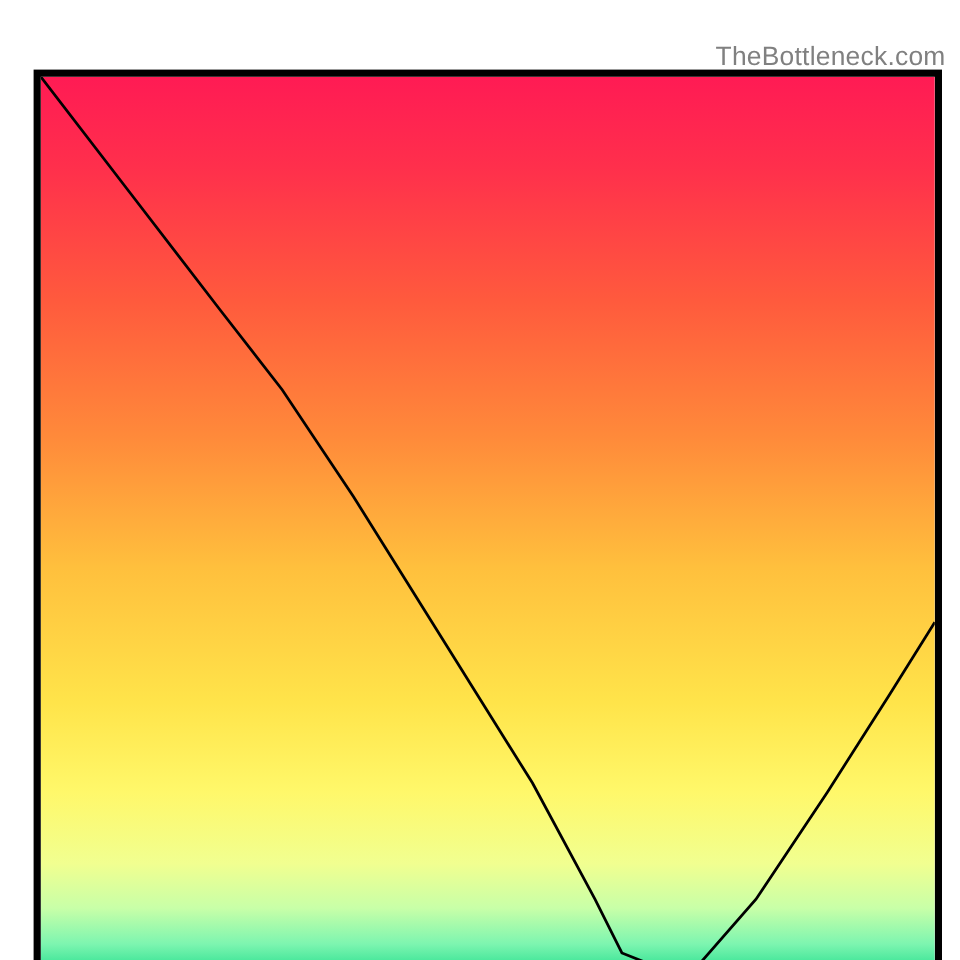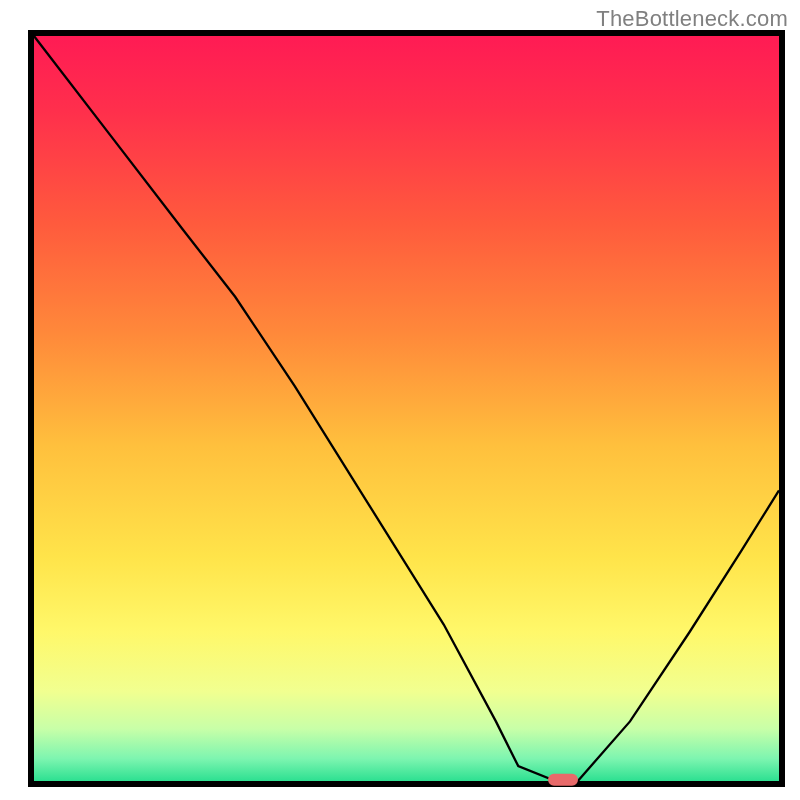--- a/index.html
+++ b/index.html
@@ -7,20 +7,21 @@
     padding: 0;
     width: 800px;
     height: 800px;
     background: #ffffff;
     font-family: Arial, Helvetica, sans-serif;
   }
   .wrap {
     position: relative;
     width: 800px;
     height: 708px;
+    margin-top: 28px;
   }
   .watermark {
     position: absolute;
     top: 6px;
     right: 12px;
     color: #808080;
     font-size: 22px;
     font-weight: 500;
     letter-spacing: 0.2px;
     z-index: 5;

